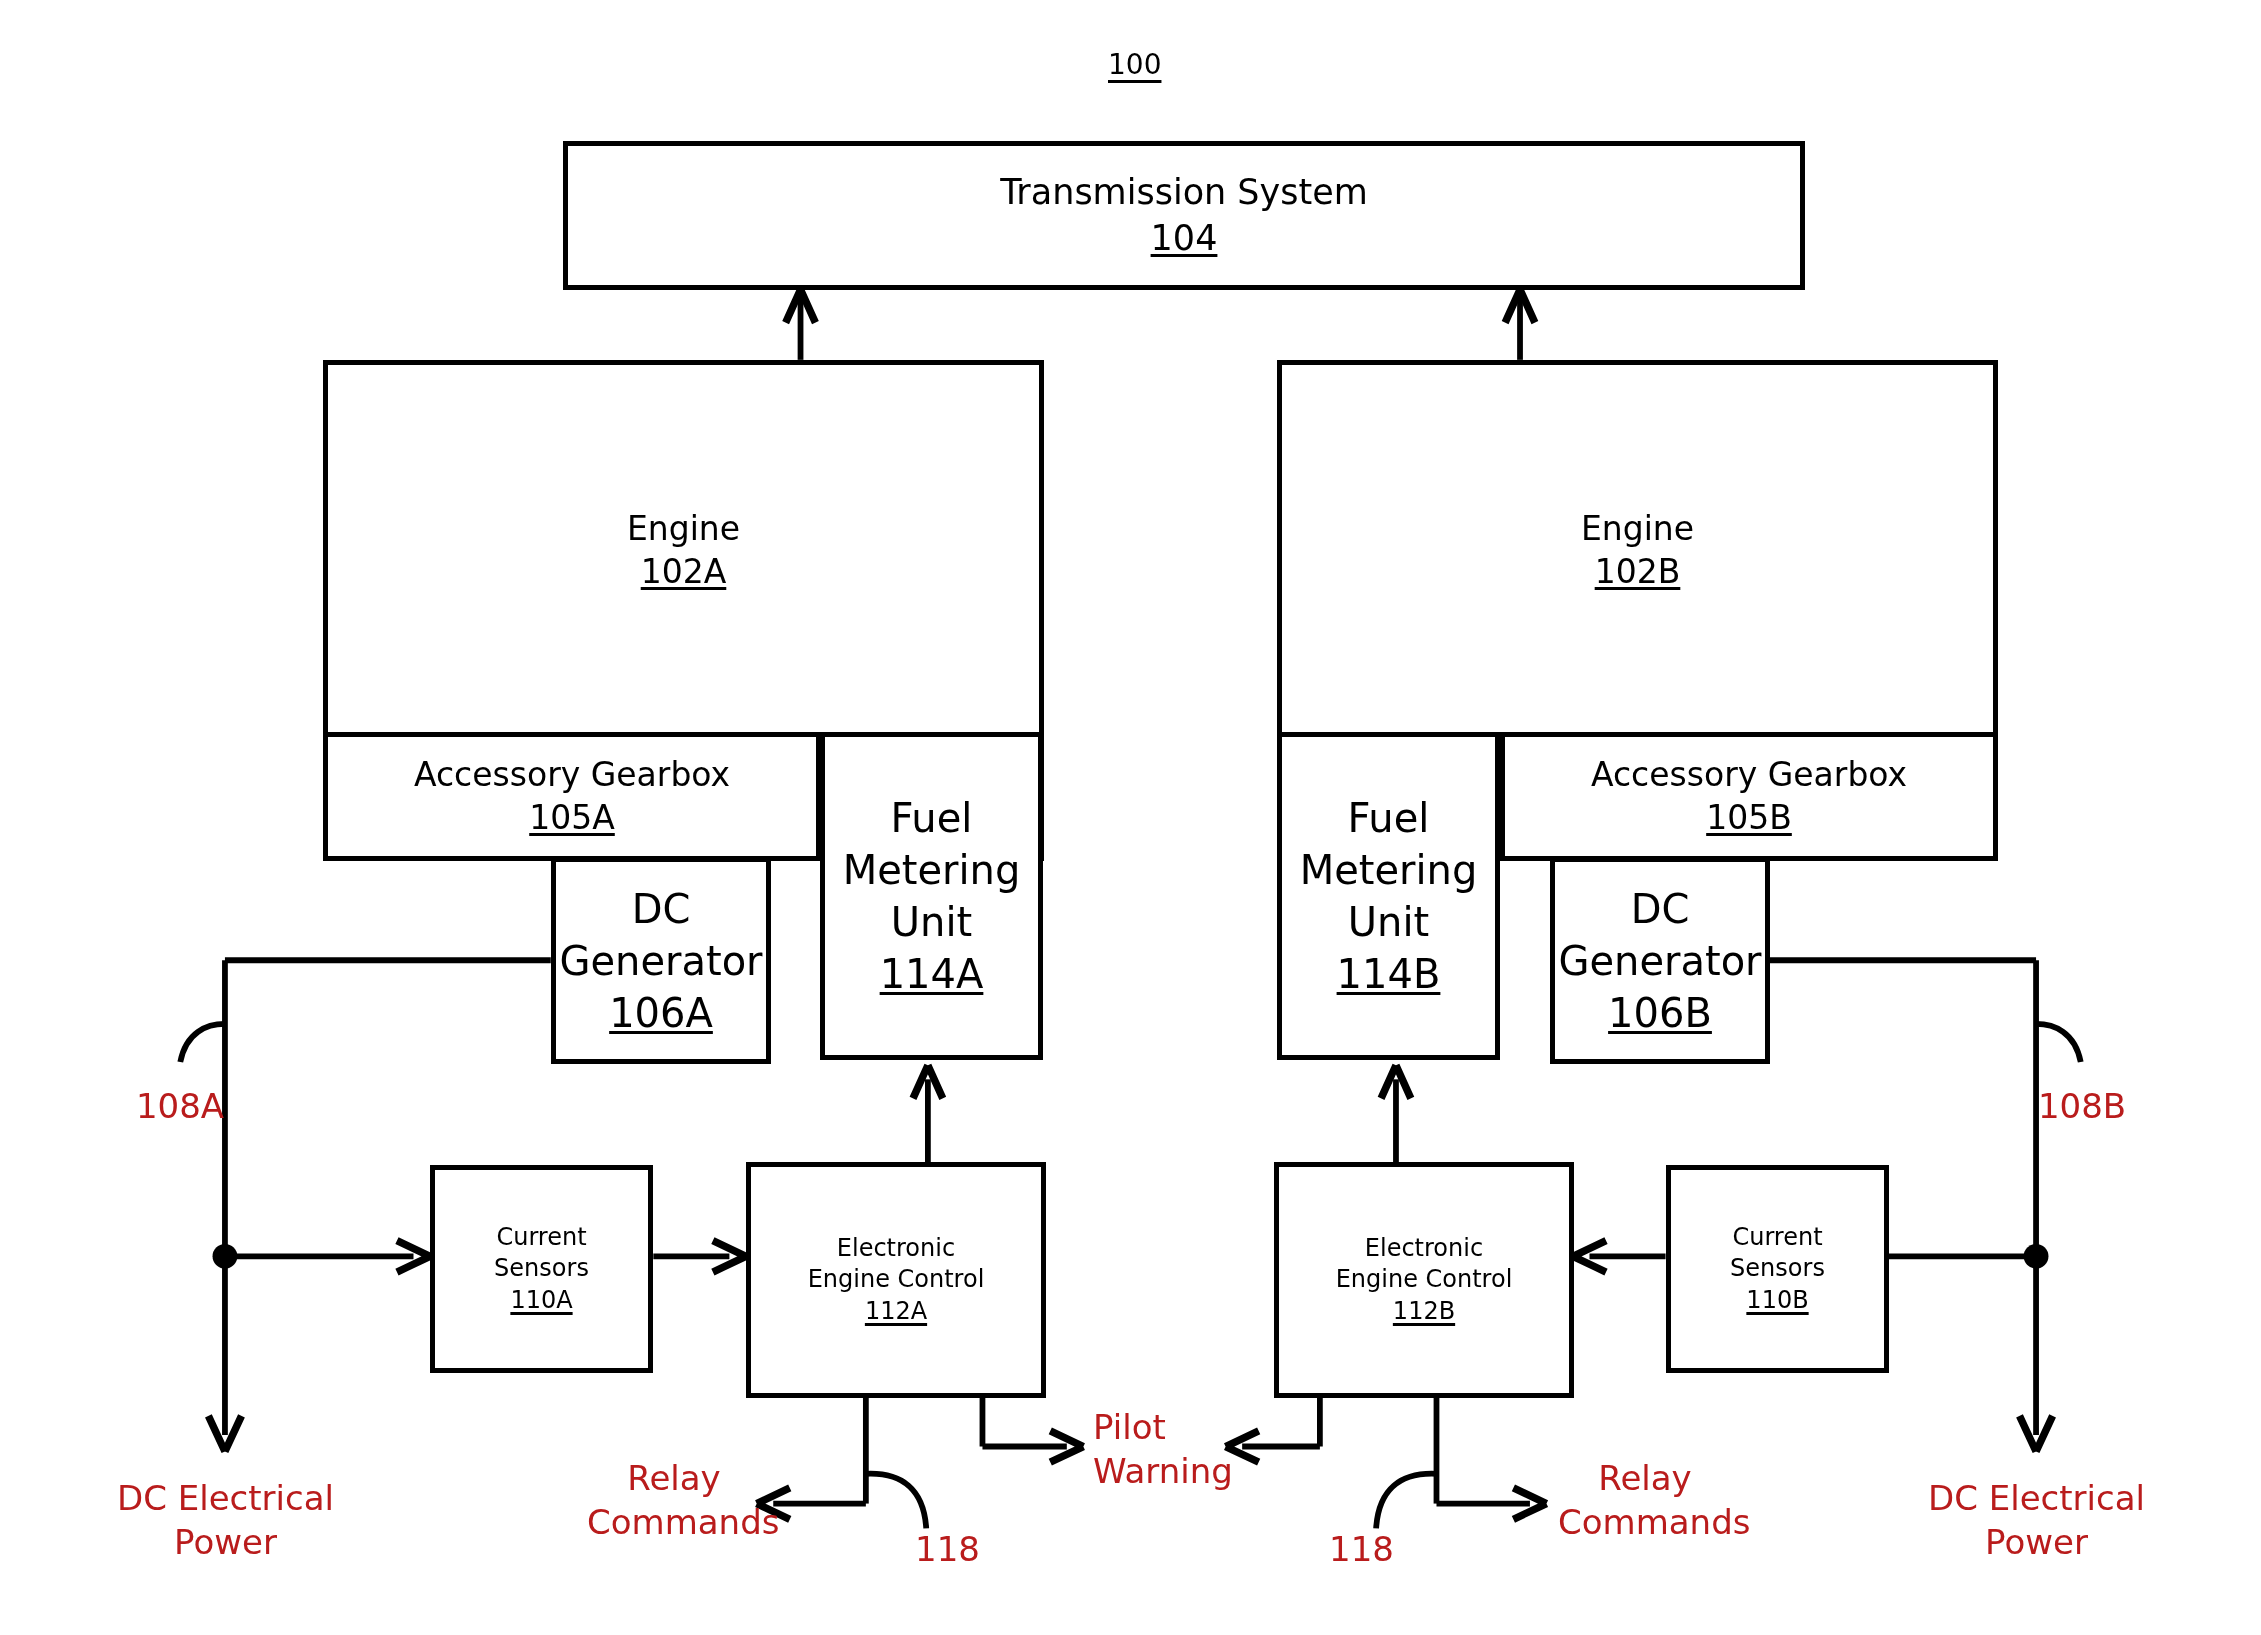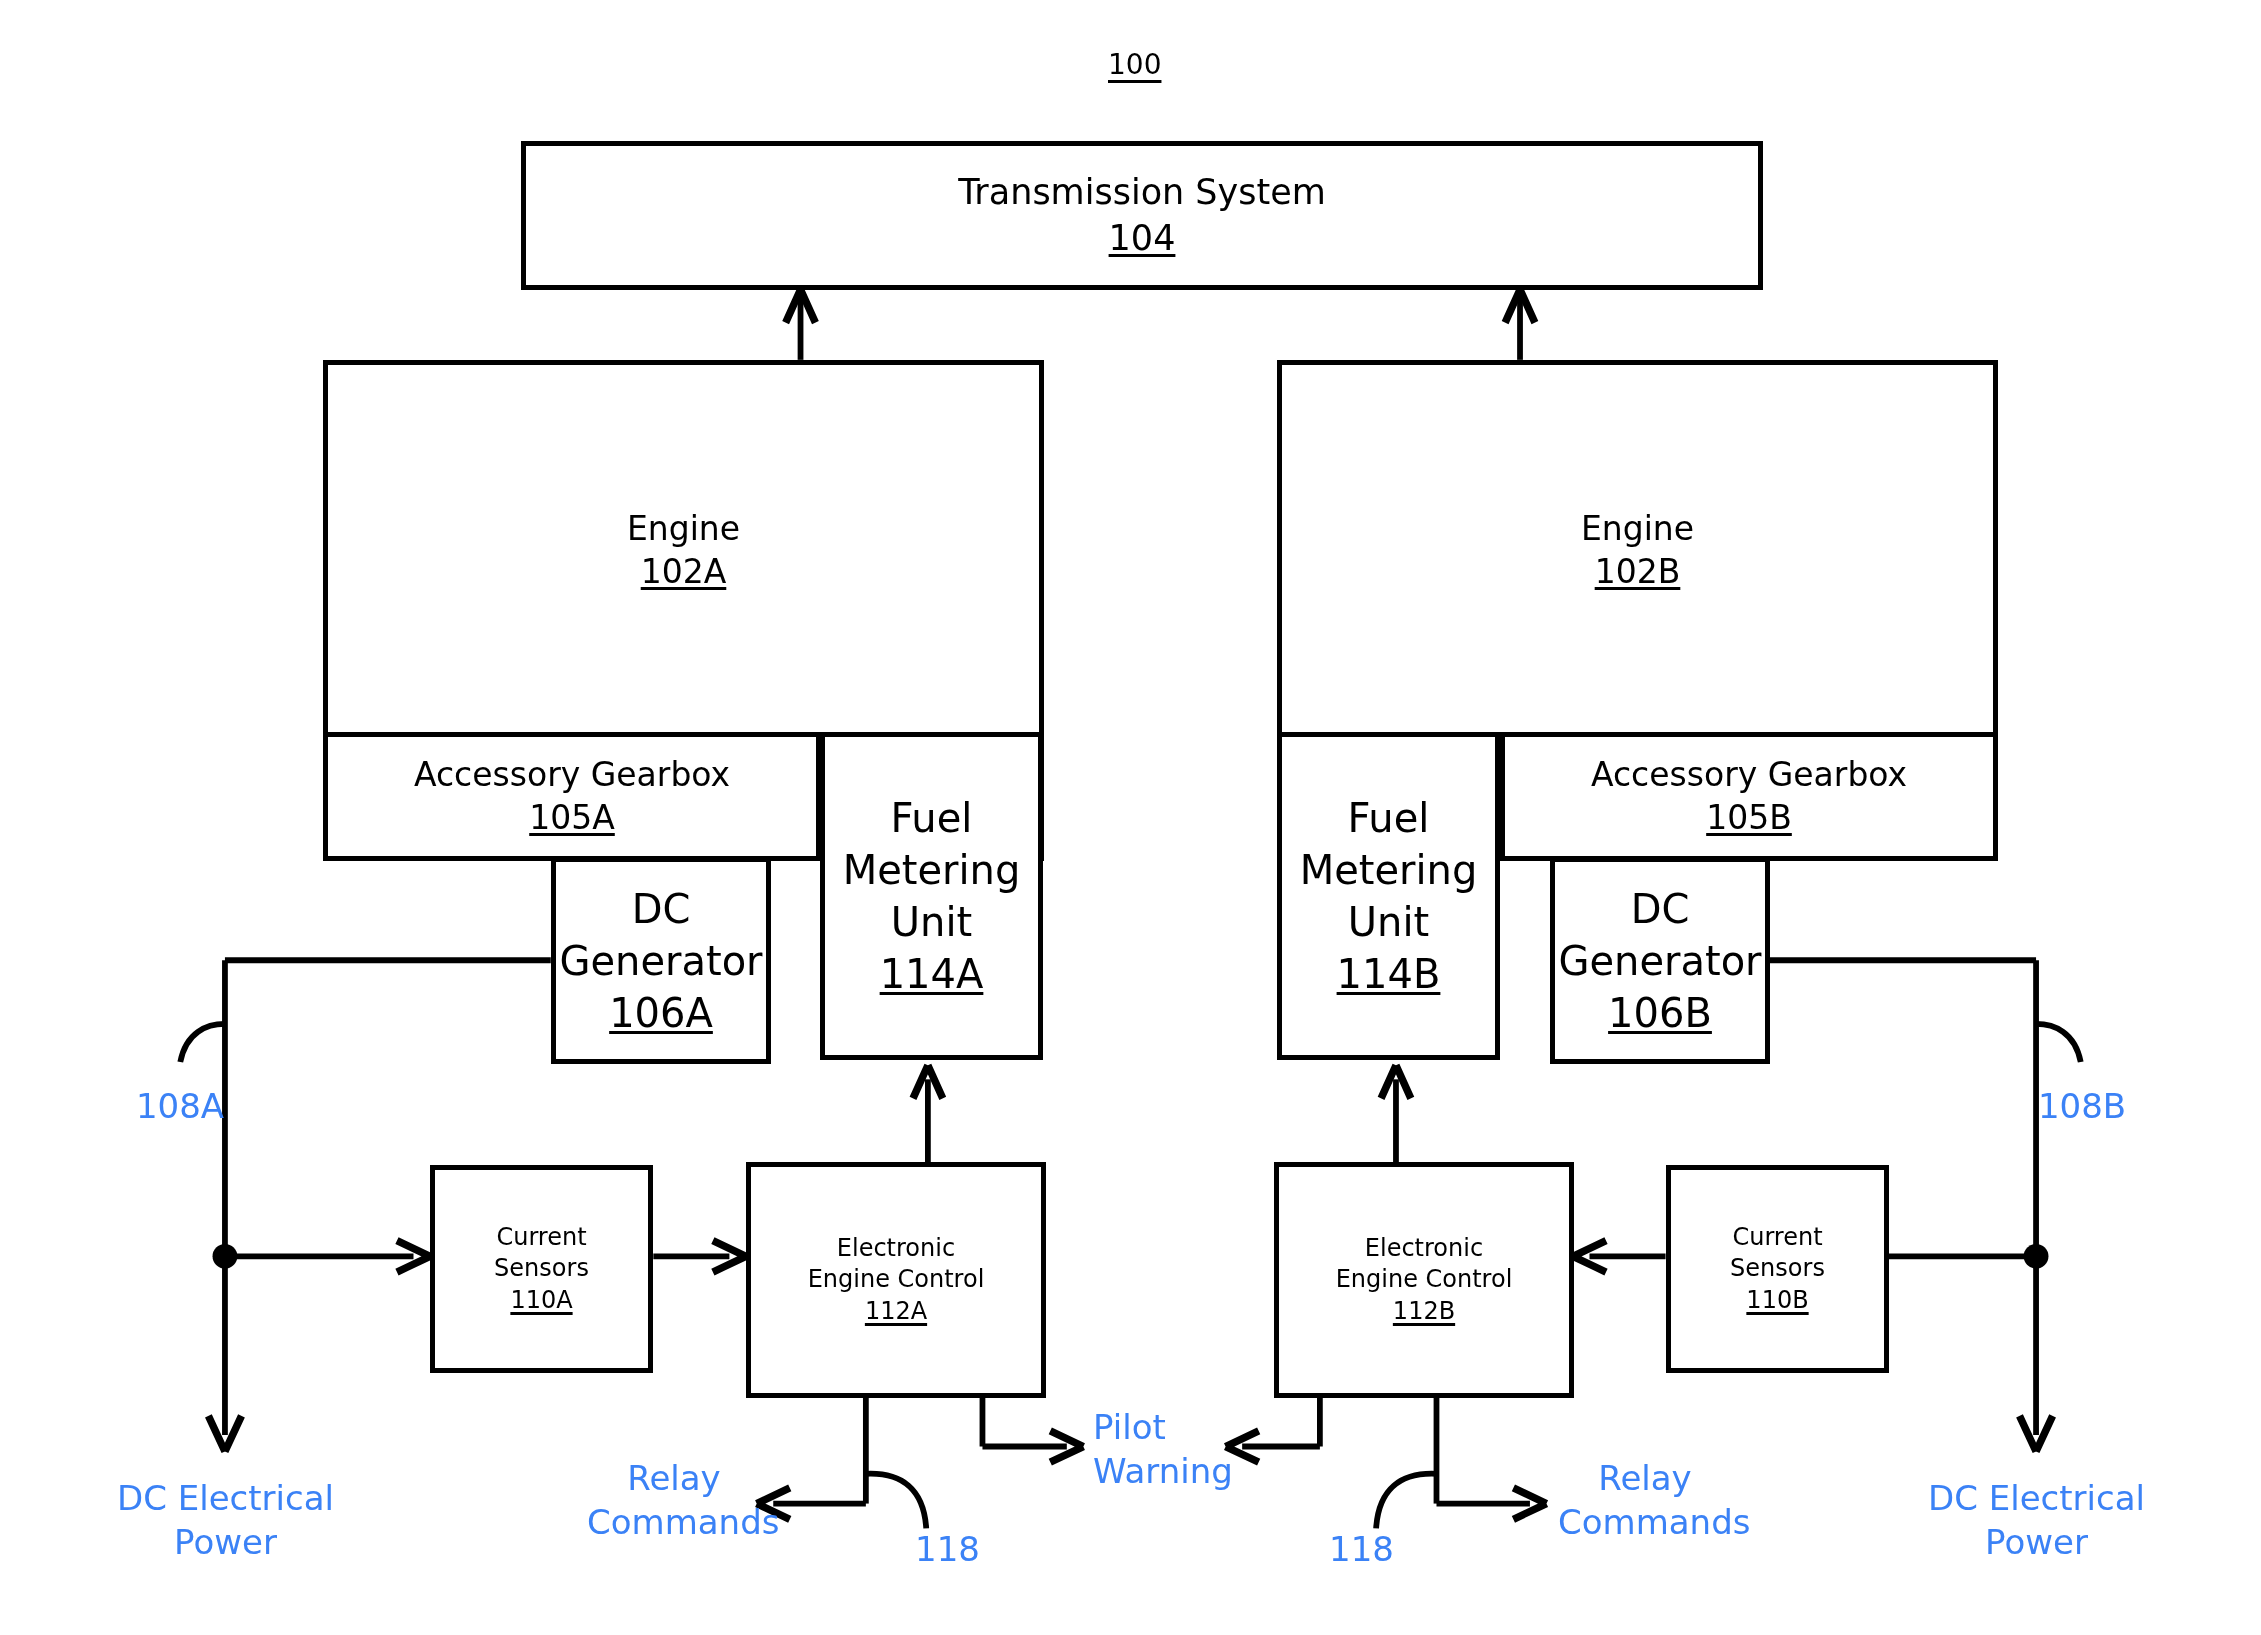--- a/index.html
+++ b/index.html
@@ -41,28 +41,28 @@
   }
   .box .ttl { display: block; }
   .box .num {
     display: block;
     text-decoration: underline;
     text-underline-offset: 4.1px;
     text-decoration-thickness: 3.3px;
   }
   
   .f-engine   { font-size: 33px; }
-  .f-trans    { font-size: 35px; }
+  .f-trans    { font-size: 35px; margin-left: 42px; }
   .f-gearbox  { font-size: 33px; }
   .f-small    { font-size: 40px; }
   .f-med      { font-size: 24px; }
 
   .free-label {
     position: absolute;
-    color: #3b82f6;
+    color: #b91c1c;
     font-family: "DejaVu Sans", sans-serif;
     text-align: center;
     line-height: 1.28;
     white-space: pre-line;
   }
   .lbl-ref { font-size: 34px; }
   .lbl-io  { font-size: 34px; }
   .fig-num {
     position: absolute;
     font-size: 28px;

